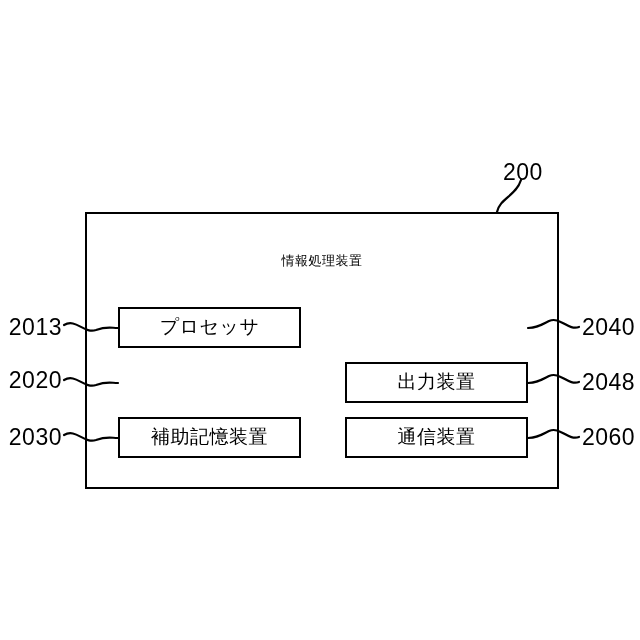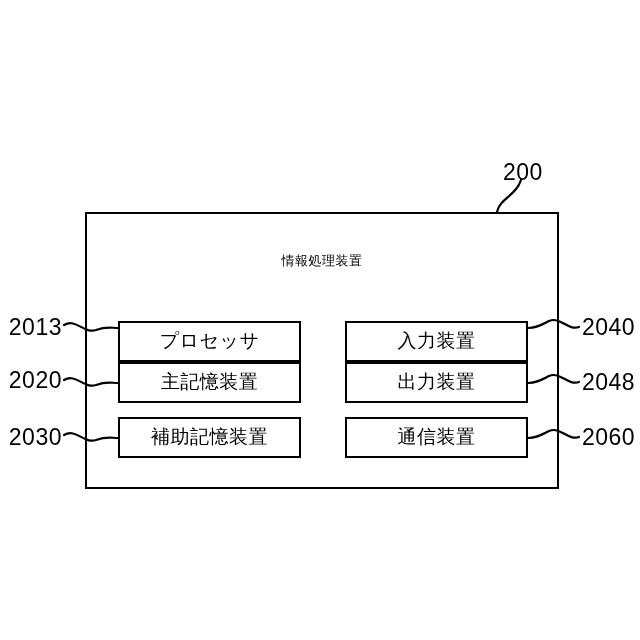--- a/index.html
+++ b/index.html
@@ -78,21 +78,21 @@
   .unit-label {
     font-size: 19px;
     line-height: 19px;
     letter-spacing: 0.5px;
     white-space: nowrap;
     transform: translateY(-1px);
   }
 
   .col-left  { left: 118px; }
   .col-right { left: 345px; }
-  .row-1 { top: 321px; }
+  .row-1 { top: 307px; }
   .row-2 { top: 362px; }
   .row-3 { top: 417px; }
 
   
   .ref-num {
     position: absolute;
     font-size: 23px;
     line-height: 23px;
     letter-spacing: 0.5px;
     white-space: nowrap;
@@ -130,30 +130,24 @@
 
   <div class="layer">
 
     <div class="outer-box"></div>
 
     <div class="outer-title">情報処理装置</div>
 
     <div class="unit-box col-left row-1">
       <span class="unit-label">プロセッサ</span>
     </div>
-    <div class="unit-box col-left row-2">
-      <span class="unit-label">主記憶装置</span>
-    </div>
     <div class="unit-box col-left row-3">
       <span class="unit-label">補助記憶装置</span>
     </div>
 
-    <div class="unit-box col-right row-1">
-      <span class="unit-label">入力装置</span>
-    </div>
     <div class="unit-box col-right row-2">
       <span class="unit-label">出力装置</span>
     </div>
     <div class="unit-box col-right row-3">
       <span class="unit-label">通信装置</span>
     </div>
 
     <div class="ref-num ref-left ref-2010">2013</div>
     <div class="ref-num ref-left ref-2020">2020</div>
     <div class="ref-num ref-left ref-2030">2030</div>

